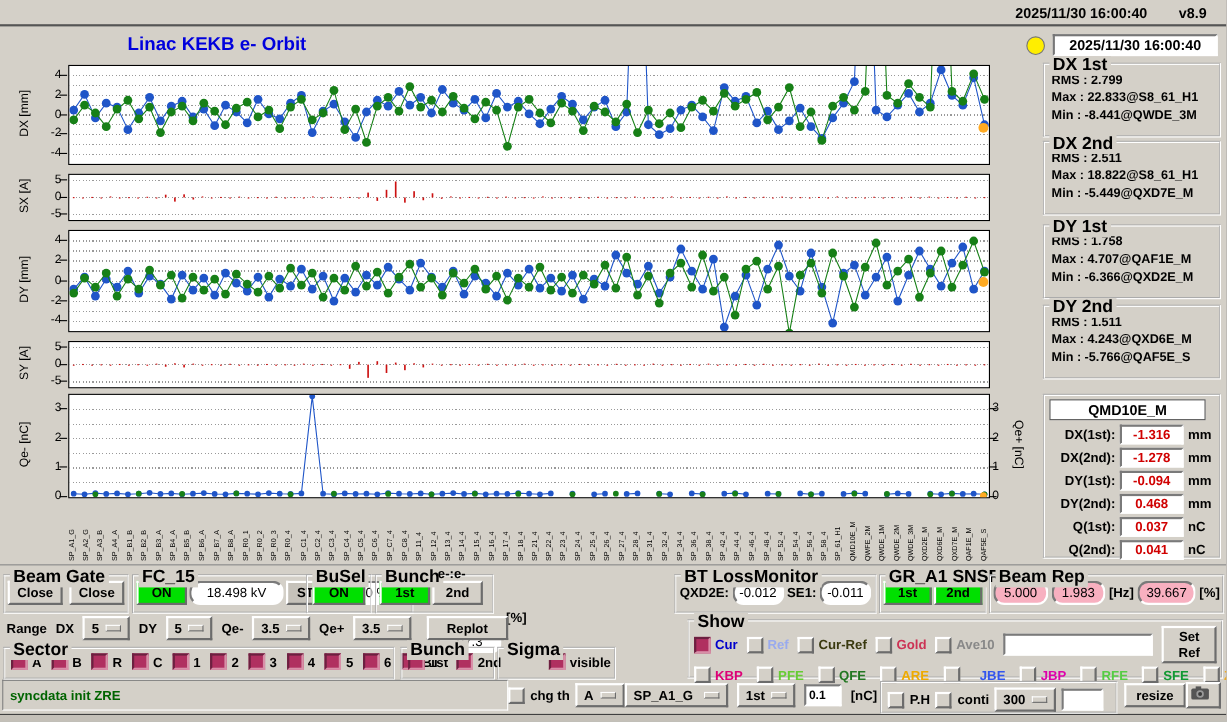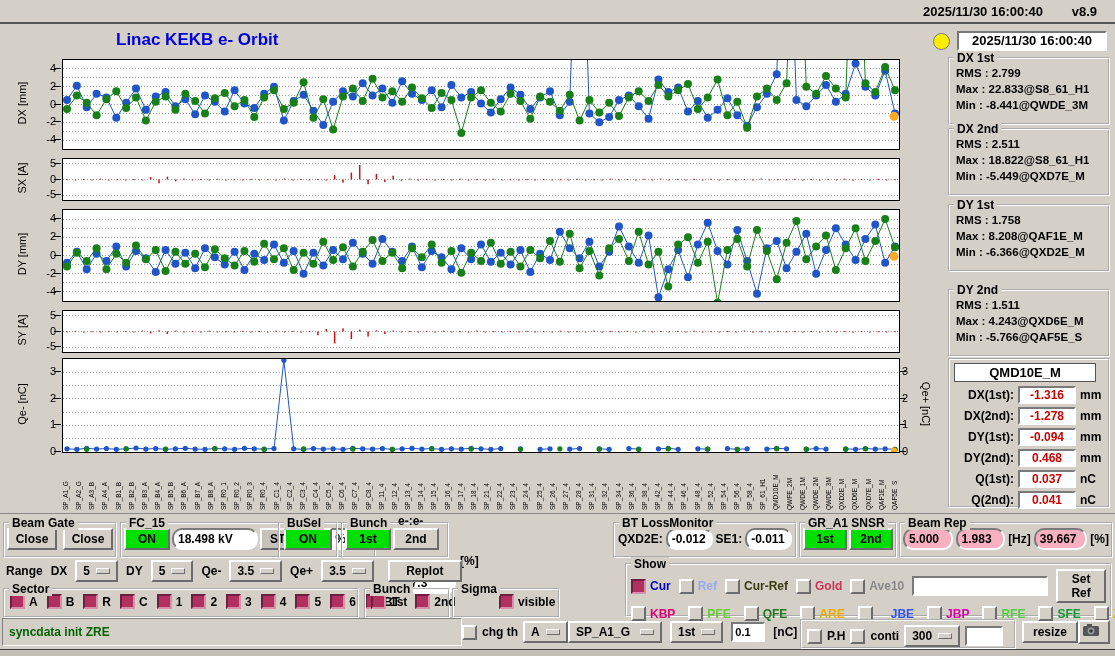--- a/index.html
+++ b/index.html
@@ -16,26 +16,26 @@
   #header-time{position:absolute;left:957px;top:31px;width:146px;height:16px;background:#fff;border-top:2px solid #777;border-left:2px solid #777;border-bottom:2px solid #fff;border-right:2px solid #fff;font-weight:bold;font-size:13px;text-align:center;line-height:16px;}
   
   .chart{position:absolute;background:#fff;border:1px solid #000;}
   .tick{position:absolute;width:26px;text-align:right;font-size:11px;line-height:12px;}
   .tickmark{position:absolute;width:7px;border-top:1px solid #000;}
   .axis-label{position:absolute;font-size:11px;white-space:nowrap;transform:rotate(-90deg);transform-origin:center;}
   #xlabels{position:absolute;left:62px;top:452px;width:836px;height:58px;display:flex;justify-content:space-between;overflow:hidden;}
   #xlabels span{writing-mode:vertical-rl;transform:rotate(180deg);font-size:6.5px;line-height:7px;letter-spacing:0;white-space:nowrap;color:#000;}
   
   .gbox{position:absolute;border:2px groove #ffffff;}
-  .gbox>.legend{position:absolute;top:-8px;left:4px;background:#d4d0c8;padding:0 3px;font-weight:bold;font-size:12px;white-space:nowrap;}
+  .gbox>.legend{position:absolute;top:-8px;left:4px;background:#d4d0c8;padding:0 3px;font-weight:bold;font-size:16px;white-space:nowrap;}
   
   .btn{display:inline-block;background:#d4d0c8;border-top:2px solid #fff;border-left:2px solid #fff;border-bottom:2px solid #6c6c6c;border-right:2px solid #6c6c6c;font-weight:bold;font-size:12px;text-align:center;padding:2px 6px;cursor:default;}
   .btn.green{background:#00e000;}
   .btn.gray{background:#c6c2ba;}
-  .disp{display:inline-block;background:#fff;border-top:2px solid #7a7a7a;border-left:2px solid #7a7a7a;border-bottom:2px solid #fff;border-right:2px solid #fff;font-weight:bold;font-size:12px;padding:2px 4px;border-radius:10px;}
+  .disp{display:inline-block;background:#fff;border-top:2px solid #7a7a7a;border-left:2px solid #7a7a7a;border-bottom:2px solid #fff;border-right:2px solid #fff;font-weight:normal;font-size:12px;padding:2px 4px;text-align:center;border-radius:10px;}
   .disp.pink{background:#f8b0c0;}
   .optmenu{display:inline-flex;align-items:center;gap:6px;background:#d4d0c8;border-top:2px solid #fff;border-left:2px solid #fff;border-bottom:2px solid #6c6c6c;border-right:2px solid #6c6c6c;font-weight:bold;font-size:12px;padding:2px 6px;cursor:default;}
   .optmenu .dash{display:inline-block;width:12px;height:4px;background:#d4d0c8;border-top:1px solid #fff;border-left:1px solid #fff;border-bottom:1px solid #6c6c6c;border-right:1px solid #6c6c6c;}
   .chk{display:inline-block;width:11px;height:11px;background:#d4d0c8;border-top:2px solid #fff;border-left:2px solid #fff;border-bottom:2px solid #6c6c6c;border-right:2px solid #6c6c6c;vertical-align:middle;}
   .chk.on{background:#b03060;border-top:2px solid #6c2040;border-left:2px solid #6c2040;border-bottom:2px solid #d890a8;border-right:2px solid #d890a8;}
   .chk-item{display:inline-flex;align-items:center;gap:4px;font-weight:bold;font-size:12px;white-space:nowrap;}
   .row{display:flex;align-items:center;gap:6px;}
   .lbl{font-weight:bold;font-size:12px;white-space:nowrap;}
   
   .stat-line{font-weight:bold;font-size:11.5px;line-height:16px;padding-left:6px;white-space:nowrap;}
@@ -886,24 +886,24 @@
       </div>
       <div class="gbox" style="left: 948px; top: 128px; width: 158px; height: 64px;">
         <span class="legend">DX 2nd</span>
         <div class="stat-line" style="margin-top: 6px;">RMS : 2.511</div>
         <div class="stat-line">Max : 18.822@S8_61_H1</div>
         <div class="stat-line">Min : -5.449@QXD7E_M</div>
       </div>
       <div class="gbox" style="left: 948px; top: 204px; width: 158px; height: 64px;">
         <span class="legend">DY 1st</span>
         <div class="stat-line" style="margin-top: 6px;">RMS : 1.758</div>
-        <div class="stat-line">Max : 8.208@QAF1E_M</div>
+        <div class="stat-line">Max : 4.707@QAF1E_M</div>
         <div class="stat-line">Min : -6.366@QXD2E_M</div>
       </div>
-      <div class="gbox" style="left: 948px; top: 289px; width: 158px; height: 64px;">
+      <div class="gbox" style="left: 948px; top: 277px; width: 158px; height: 64px;">
         <span class="legend">DY 2nd</span>
         <div class="stat-line" style="margin-top: 6px;">RMS : 1.511</div>
         <div class="stat-line">Max : 4.243@QXD6E_M</div>
         <div class="stat-line">Min : -5.766@QAF5E_S</div>
       </div>
     </div>
 
   <div class="gbox" id="qmd-box" style="left:948px;top:358px;width:158px;height:146px;">
     <div id="qmd-title">QMD10E_M</div>
     <div id="qmd-rows" style="position:absolute;left:2px;top:24px;right:2px;">

